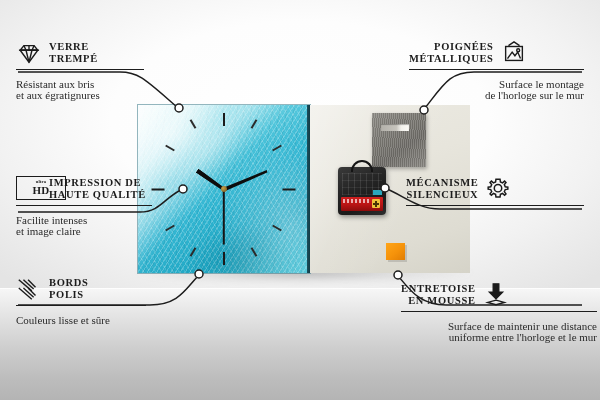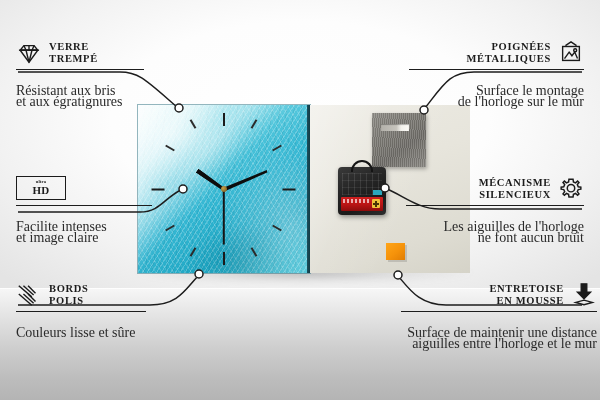--- a/index.html
+++ b/index.html
@@ -156,29 +156,29 @@
   
   .callout { position:absolute; }
   .co-head { display:flex; align-items:center; gap:7px; }
   .co-title {
     font-size:10.5px; font-weight:700; letter-spacing:.65px;
     color:#1b1b1b; line-height:12.5px; text-transform:uppercase;
     white-space:nowrap;
   }
   .co-rule { height:1.4px; background:#1d1d1d; margin-top:3px; }
   .co-sub {
-    font-size:14px; color:#2a2a2a; line-height:10.5px; margin-top:16px;
+    font-size:11px; color:#2a2a2a; line-height:10.5px; margin-top:9px;
     white-space:nowrap;
   }
   .co-icon { width:26px; height:26px; flex:0 0 26px; }
   .co-icon svg { display:block; width:26px; height:26px; }
 
   .left .co-head { }
   .left .co-title { text-align:left; }
-  .right .co-head { flex-direction:row; justify-content:flex-end; }
+  .right .co-head { flex-direction:row; justify-content:flex-start; }
   .right .co-title { text-align:right; }
   .right .co-sub { text-align:right; }
 
   
   .hd-badge {
     width:50px; height:24px; border:1.6px solid #1b1b1b;
     display:flex; flex-direction:column; align-items:center; justify-content:center;
     line-height:1;
   }
   .hd-ultra { font-size:4.6px; font-weight:700; letter-spacing:.2px; color:#1b1b1b; }
@@ -284,26 +284,27 @@
 </div>
 
 <div class="callout left" style="left:16px;top:176px;width:160px;">
   <div class="co-head">
     <span class="co-icon">
       <span class="hd-badge">
         <span class="hd-ultra">ultra</span>
         <span class="hd-hd">HD</span>
       </span>
     </span>
+    <span class="co-title"><span>IMPRESSION DE</span><br><span>HAUTE QUALITÉ</span></span>
   </div>
   <div class="co-rule" style="width:136px;"></div>
   <div class="co-sub"><span>Facilite intenses</span><br><span>et image claire</span></div>
 </div>
 
-<div class="callout left" style="left:16px;top:282px;width:150px;font-family:Liberation Serif, serif;">
+<div class="callout left" style="left:16px;top:276px;width:150px;font-family:Liberation Serif, serif;">
   <div class="co-head">
     <span class="co-icon">
       <svg viewBox="0 0 28 28">
           <g stroke="#1b1b1b" stroke-width="1.5" fill="none">
         <path d="M3,4 L17,16"></path>
             <path d="M8,4 L19,14"></path>
             <path d="M13,4 L21,12"></path>
         <path d="M3,13 L17,25"></path>
             <path d="M8,13 L19,23"></path>
             <path d="M13,13 L21,21"></path>
@@ -340,30 +341,29 @@
     <span class="co-icon">
       <svg viewBox="0 0 28 28">
           <g fill="none" stroke="#1b1b1b" stroke-width="1.6">
         <path d="M14,3.5 L16.2,3.5 L16.6,6.4 L18.9,7.4 L21.1,5.5 L22.6,7 L20.8,9.3 L21.8,11.6 L24.6,12 L24.6,14.2 L21.8,14.6 L20.8,16.9 L22.6,19.2 L21.1,20.7 L18.9,18.8 L16.6,19.8 L16.2,22.7 L14,22.7 L11.8,22.7 L11.4,19.8 L9.1,18.8 L6.9,20.7 L5.4,19.2 L7.2,16.9 L6.2,14.6 L3.4,14.2 L3.4,12 L6.2,11.6 L7.2,9.3 L5.4,7 L6.9,5.5 L9.1,7.4 L11.4,6.4 L11.8,3.5 Z"></path>
         <circle cx="14" cy="13.1" r="4"></circle>
       </g>
         </svg>
     </span>
   </div>
   <div class="co-rule" style="width:178px;margin-left:auto;"></div>
-  <div class="co-sub"><span>Les aiguilles de l'horloge</span><br><span>ne font aucun bruit</span></div>
 </div>
 
 <div class="callout right" style="right:3px;top:282px;width:196px;">
   <div class="co-head">
     <span class="co-title"><span>ENTRETOISE</span><br><span>EN MOUSSE</span></span>
     <span class="co-icon">
       <svg viewBox="0 0 28 28">
           <g fill="none" stroke="#1b1b1b" stroke-width="1.5">
         <path d="M11,2 L17,2 L17,11 L21,11 L14,18 L7,11 L11,11 Z" fill="#1b1b1b"></path>
         <path d="M14,19.5 L23,22 L14,24.5 L5,22 Z"></path>
       </g>
         </svg>
     </span>
   </div>
   <div class="co-rule" style="width:196px;margin-left:auto;"></div>
-  <div class="co-sub"><span>Surface de maintenir une distance</span><br><span>aiguilles entre l'horloge et le mur</span></div>
+  <div class="co-sub"><span>Surface de maintenir une distance</span><br><span>uniforme entre l'horloge et le mur</span></div>
 </div>
 
 </body></html>

